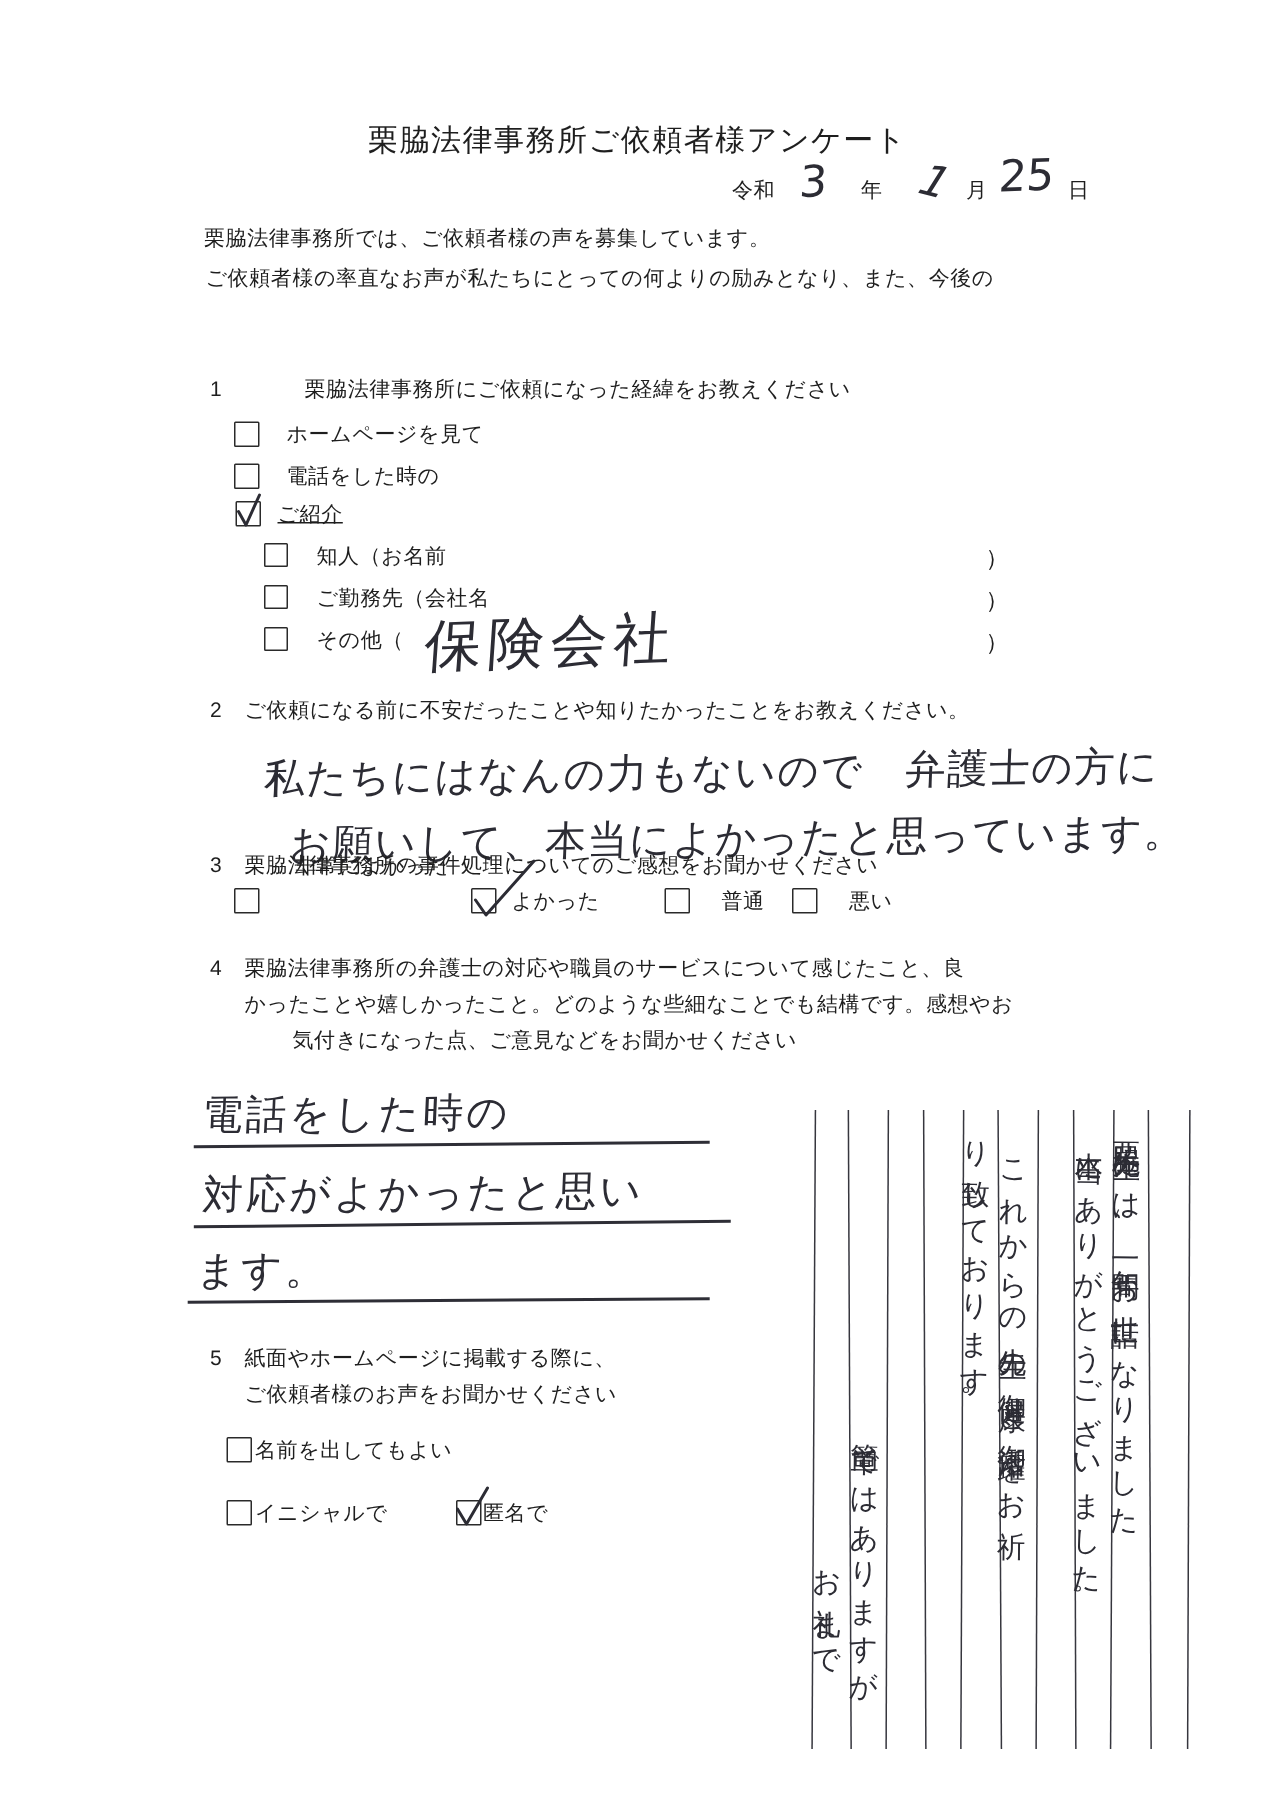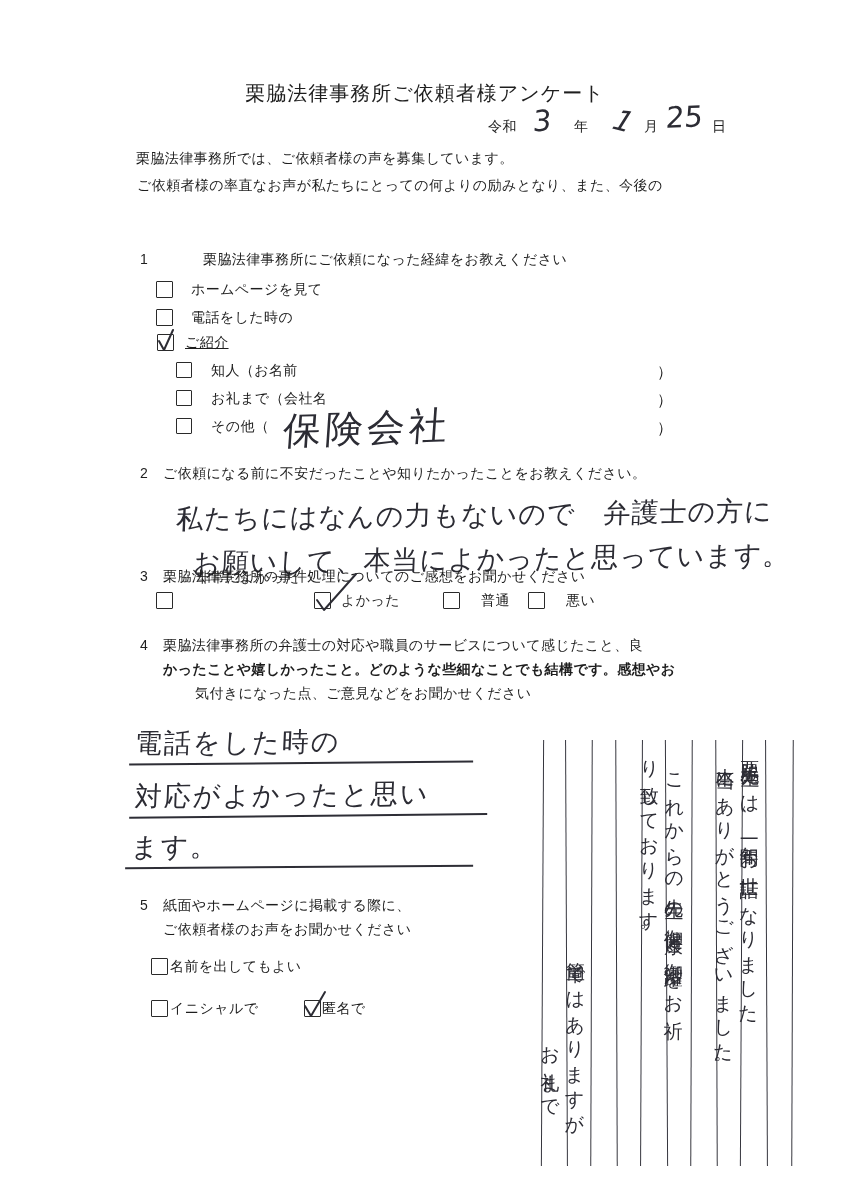--- a/index.html
+++ b/index.html
@@ -63,21 +63,21 @@
   <svg class="chk" style="top:324px; left:155px;" width="26" height="30" viewBox="0 0 26 30">
       <path d="M4 17 L9 26 L18 6"></path>
     </svg>
   <div class="print" style="top:334px; left:185px;text-decoration:underline;">ご紹介</div>
 
   <span class="cb cb-sm" style="top:362px; left:176px;"></span>
   <div class="print" style="top:362px; left:211px;">知人（お名前</div>
   <div class="paren print" style="top:362px; left:657px;">）</div>
 
   <span class="cb cb-sm" style="top:390px; left:176px;"></span>
-  <div class="print" style="top:390px; left:211px;">お礼まで（会社名</div>
+  <div class="print" style="top:390px; left:211px;">ご勤務先（会社名</div>
   <div class="paren print" style="top:390px; left:657px;">）</div>
 
   <span class="cb cb-sm" style="top:418px; left:176px;"></span>
   <div class="print" style="top:418px; left:211px;">その他（</div>
   <div class="hw" style="top:403px; left:283px; font-size:38px; letter-spacing:4px; transform:rotate(-2deg) skewX(-6deg);">保険会社</div>
   <div class="paren print" style="top:418px; left:657px;">）</div>
 
   <div class="print" style="top:465px; left:140px;">2</div>
   <div class="print" style="top:465px; left:163px;">ご依頼になる前に不安だったことや知りたかったことをお教えください。</div>
   <div class="hw hw-lg" style="top:497px; left:176px;">私たちにはなんの力もないので　弁護士の方に</div>
@@ -96,21 +96,21 @@
   <div class="print" style="top:592px; left:341px;text-align:center;">よかった</div>
 
   <span class="cb" style="top:592px; left:443px;"></span>
   <div class="print" style="top:592px; left:481px;">普通</div>
 
   <span class="cb" style="top:592px; left:528px;"></span>
   <div class="print" style="top:592px; left:566px;">悪い</div>
 
   <div class="print" style="top:637px; left:140px;">4</div>
   <div class="print" style="top:637px; left:163px;">栗脇法律事務所の弁護士の対応や職員のサービスについて感じたこと、良</div>
-  <div class="print" style="top:661px; left:163px;font-weight:bold;">かったことや嬉しかったこと。どのような些細なことでも結構です。感想やお</div>
+  <div class="print" style="top:661px; left:163px;">かったことや嬉しかったこと。どのような些細なことでも結構です。感想やお</div>
   <div class="print" style="top:685px; left:163px;margin-left:32px;">気付きになった点、ご意見などをお聞かせください</div>
 
   <div class="ansrow" style="top:728px; left:129px; width:344px; height:34px; transform:rotate(-0.5deg);">
     <span class="txt">電話をした時の</span>
   </div>
   <div class="ansrow" style="top:779px; left:129px; width:358px; height:36px; transform:rotate(-0.6deg);">
     <span class="txt">対応がよかったと思い</span>
   </div>
   <div class="ansrow" style="top:828px; left:125px; width:348px; height:38px; transform:rotate(-0.4deg);">
     <span class="txt">ます。</span>

